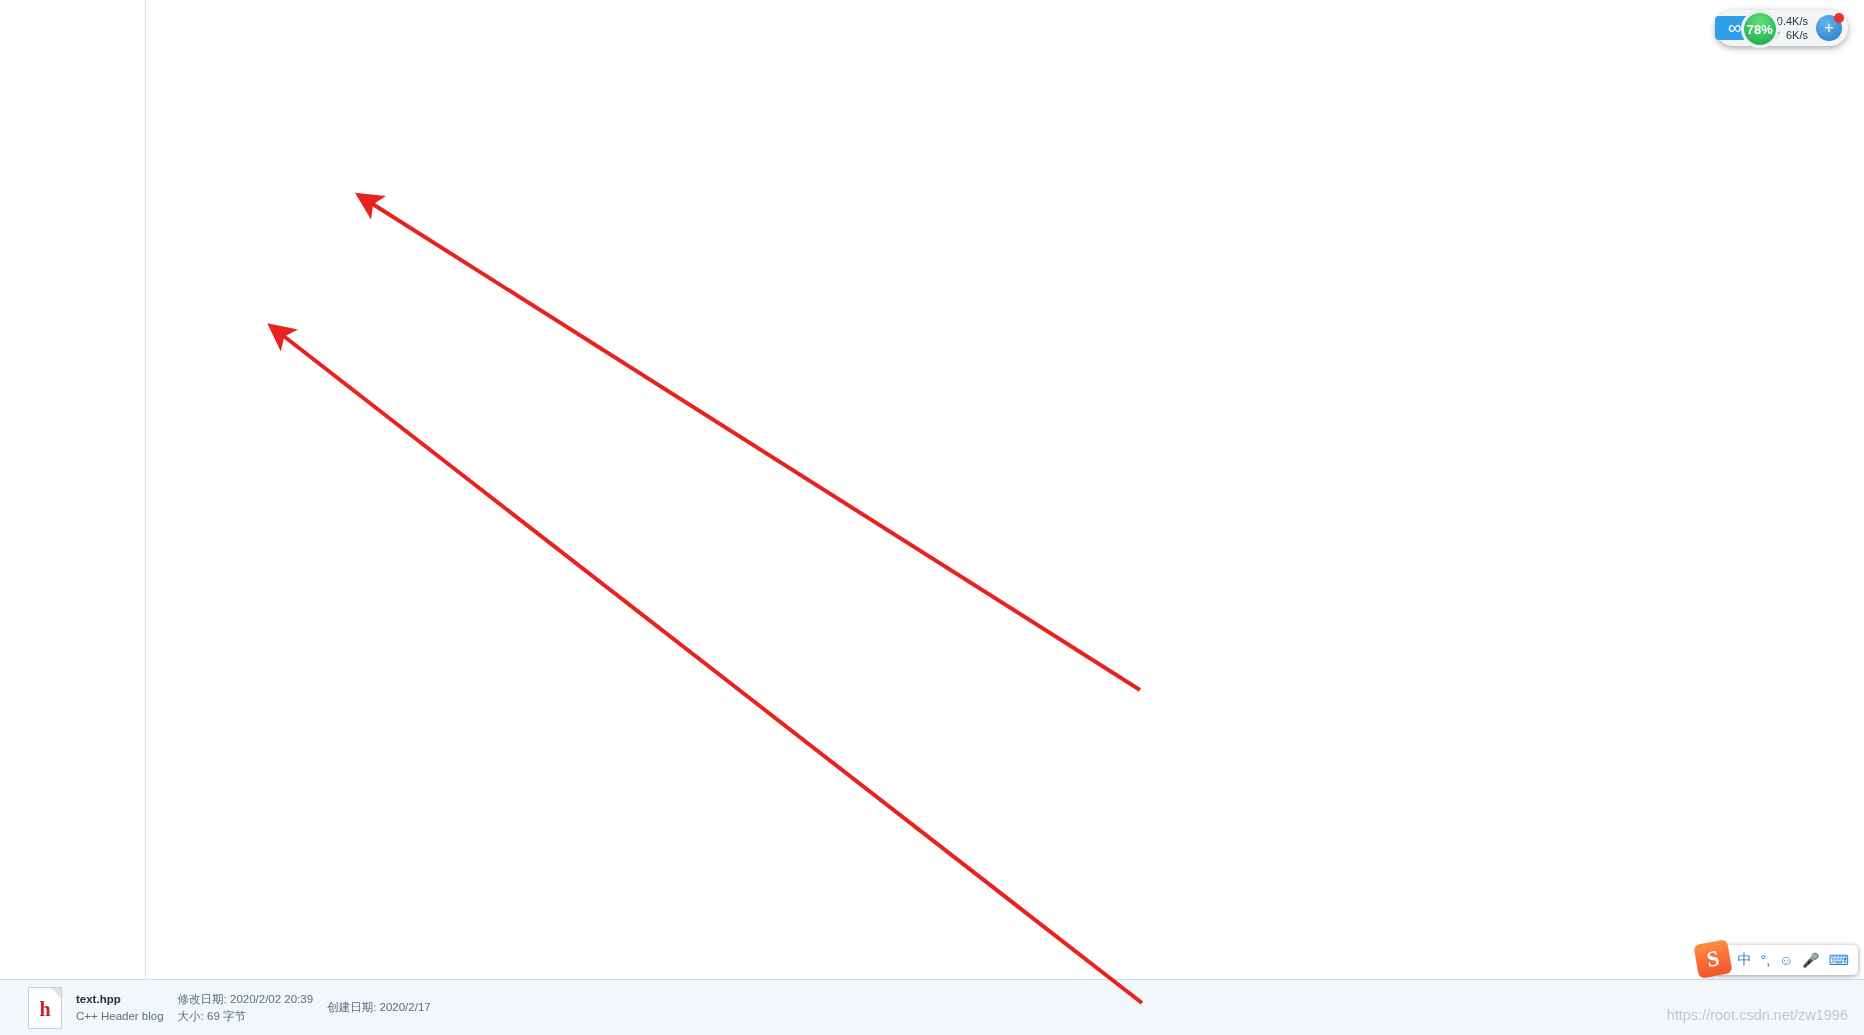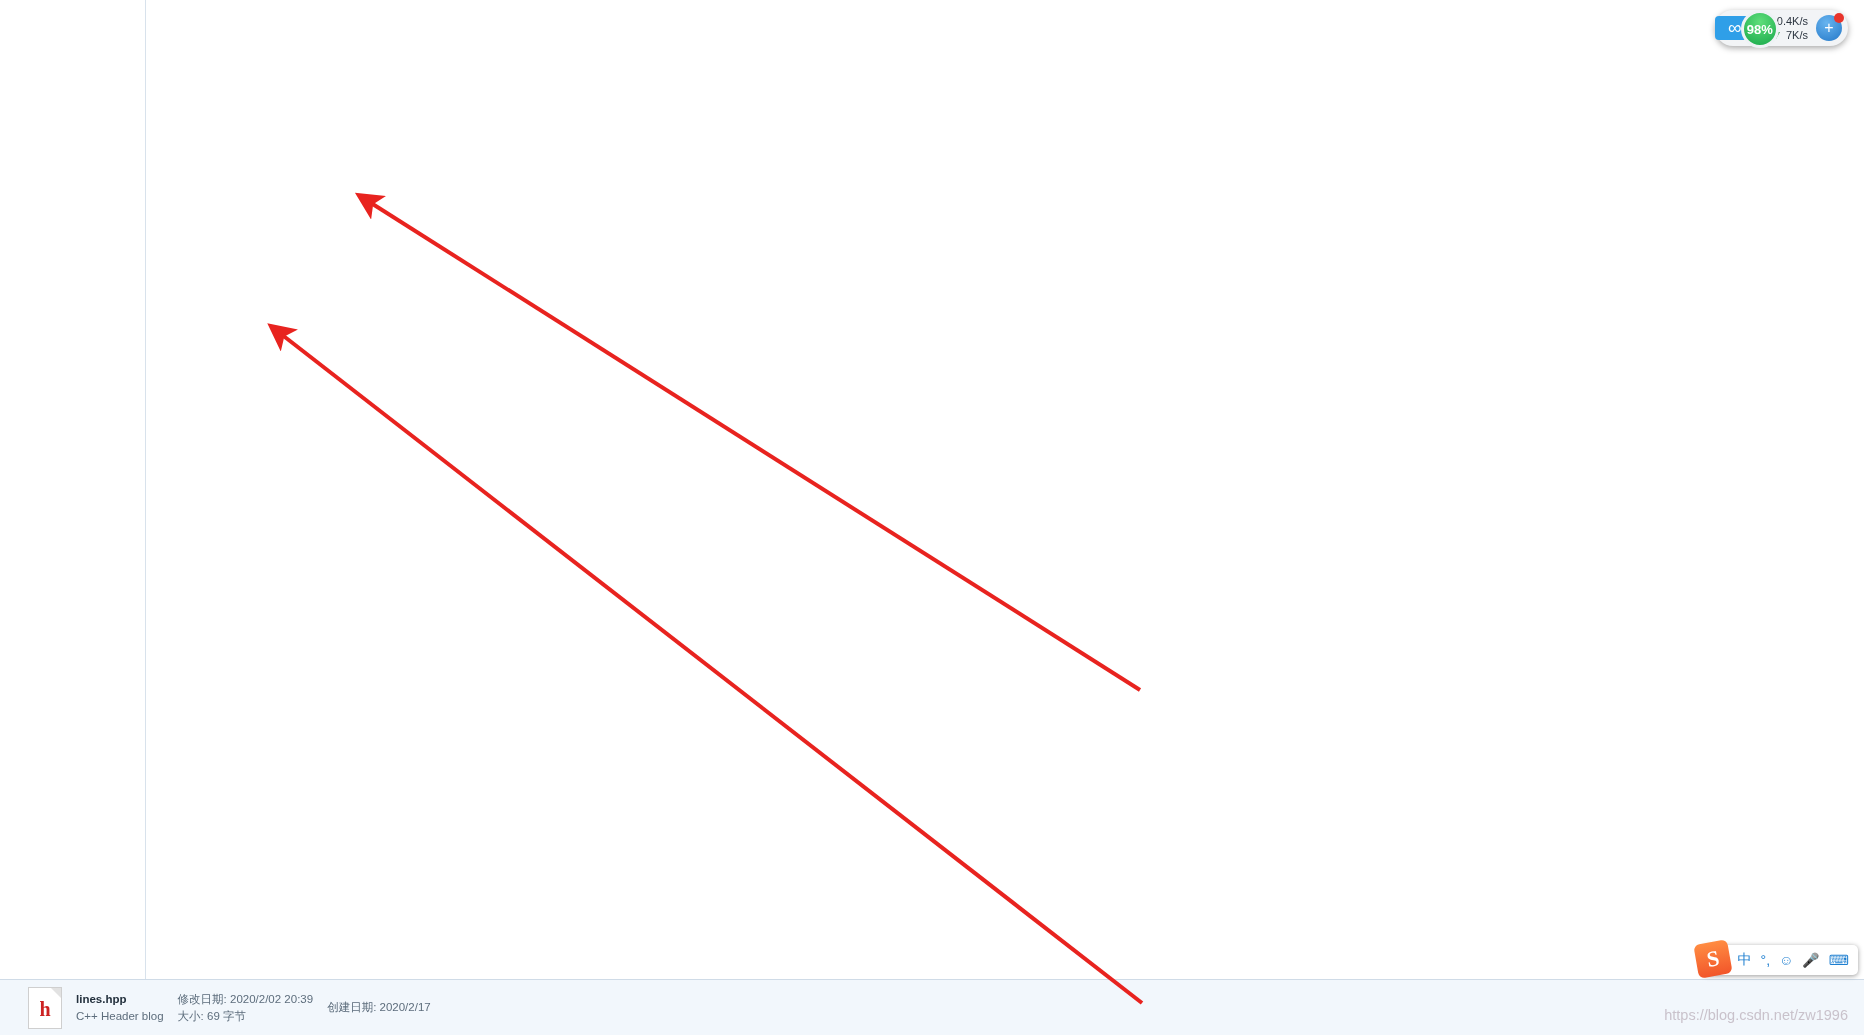--- a/index.html
+++ b/index.html
@@ -631,61 +631,61 @@
 
 <div id="fex">
   <div class="pane">
     <div class="colsplit"></div>
   </div>
   <div class="detail">
     <div class="hfile">
         <div class="h">h</div>
       </div>
     <div class="fmeta">
-      <div><b>lines.hpp</b></div>
+      <div><b>text.hpp</b></div>
       <div class="sub">C++ Header blog</div>
     </div>
     <div class="fmeta">
       <div class="sub">修改日期: 2020/2/02 20:39</div>
       <div class="sub">大小: 69 字节</div>
     </div>
     <div class="fmeta">
       <div class="sub">创建日期: 2020/2/17</div>
     </div>
   </div>
 </div>
 
 <div id="netspeed">
   <div class="ns-chain"></div>
   <div class="ns-pill">
-    <div class="ns-circle">98%</div>
+    <div class="ns-circle">78%</div>
     <div class="ns-col">
       <div class="ns-row">
           <span class="ar-up"></span>
           <span>0.4K/s</span>
         </div>
       <div class="ns-row">
           <span class="ar-dn"></span>
-          <span>7K/s</span>
+          <span>6K/s</span>
         </div>
     </div>
     <div class="ns-plus">+</div>
   </div>
 </div>
 
 <div id="sogou">
   <div class="sg-logo">S</div>
   <span>中</span>
   <span>°,</span>
   <span>☺</span>
   <span>🎤</span>
   <span>⌨</span>
 </div>
 
-<div id="csdn-wm">https://blog.csdn.net/zw1996</div>
+<div id="csdn-wm">https://root.csdn.net/zw1996</div>
 
 <svg id="arrows" width="1864" height="1035" viewBox="0 0 1864 1035">
   <defs>
     <marker id="ah" markerWidth="7" markerHeight="7" refX="5.5" refY="3.5" orient="auto">
       <path d="M7,3.5 L0,0 L1.6,3.5 L0,7 Z" fill="#e8231f"></path>
     </marker>
   </defs>
   <line x1="1140" y1="690" x2="360" y2="196" stroke="#e8231f" stroke-width="4" marker-end="url(#ah)"></line>
   <line x1="1142" y1="1003" x2="272" y2="327" stroke="#e8231f" stroke-width="4" marker-end="url(#ah)"></line>
 </svg>

